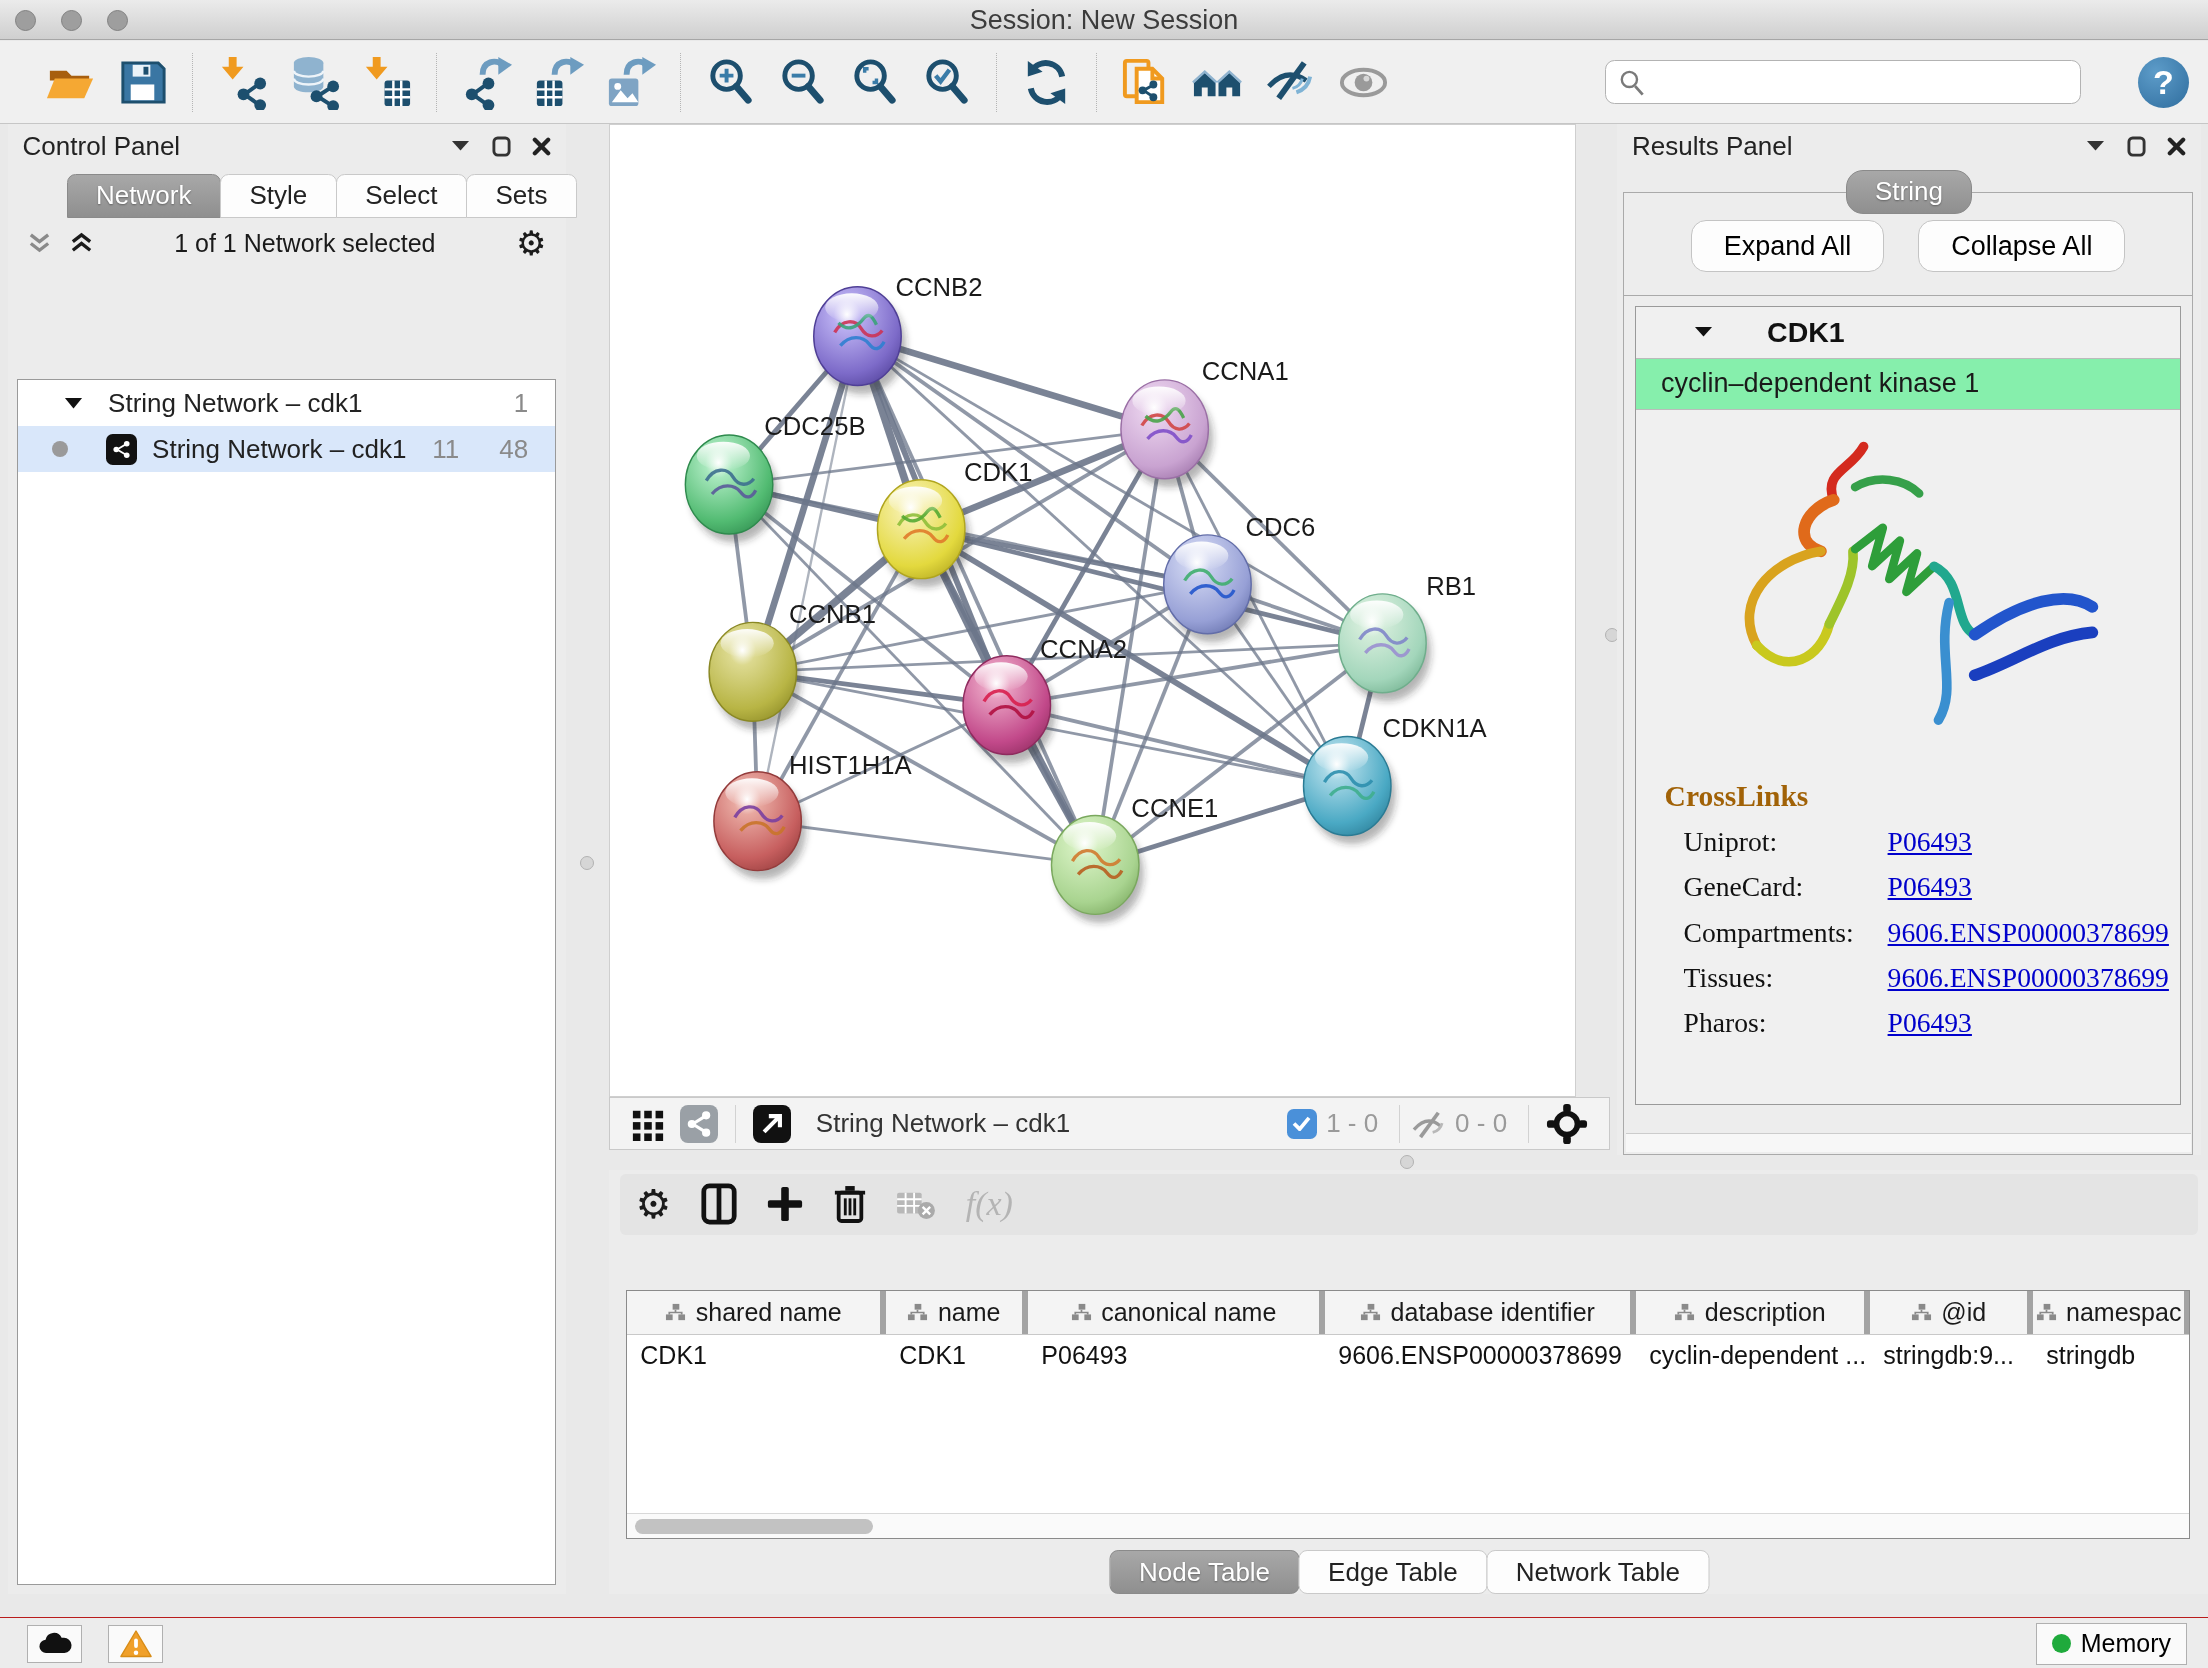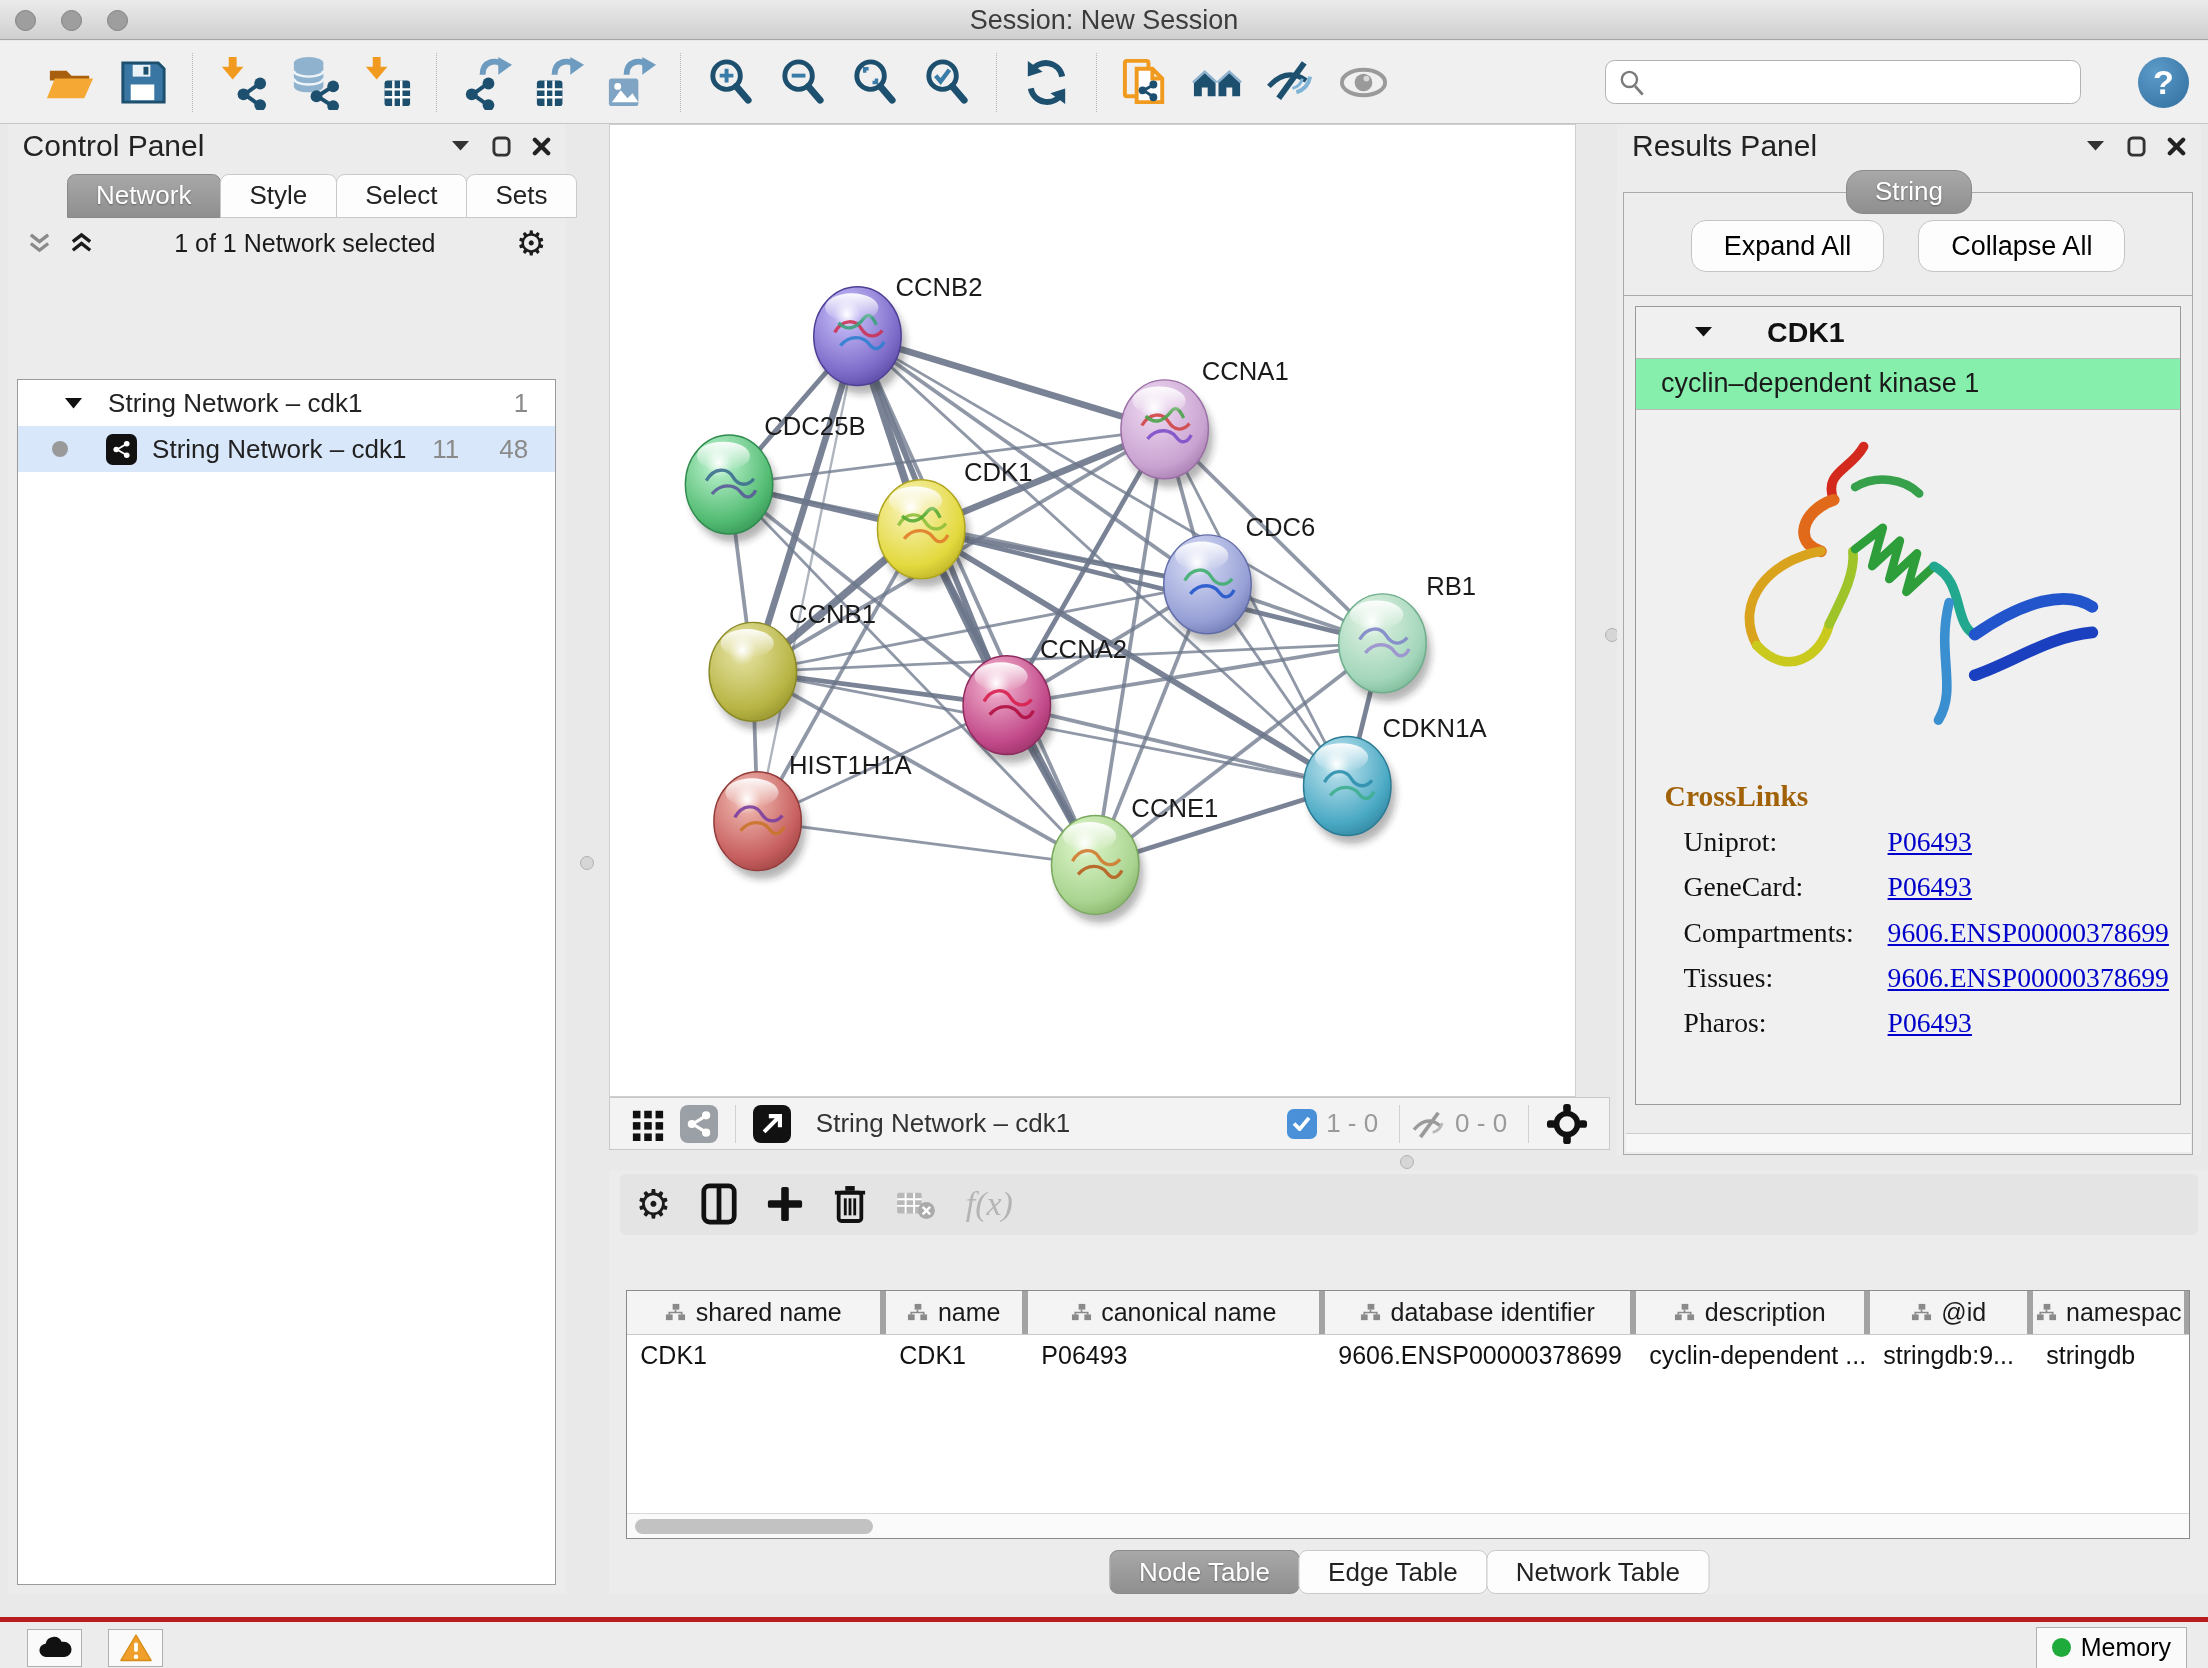--- a/index.html
+++ b/index.html
@@ -24,21 +24,21 @@
   .search-wrap { position:relative; width:476px; height:44px; margin-right:57px; }
   .search-wrap input { width:100%; height:100%; border:1px solid #b3b3b3; border-radius:9.5px;
     padding:0 13.3px 0 49px; font-size:25px; background:#fff; outline:none; }
   .search-ic { position:absolute; left:13.3px; top:8.6px; }
   .help-btn { width:51px; height:51px; border:none; border-radius:50%;
     background:radial-gradient(circle at 35% 30%, #5d9cc9, #2f6d9e); color:#fff; font-size:34px;
     font-weight:bold; cursor:pointer; }
 
   
   .phead { height:44px; display:flex; align-items:center; padding:0 15px; }
-  .phead .ptitle { font-size:30px; color:#222; }
+  .phead .ptitle { font-size:26px; color:#222; }
   .pctrls { margin-left:auto; display:flex; align-items:center; gap:21px; }
   .pctrl { background:none; border:none; cursor:pointer; height:25px; display:flex; align-items:center; }
 
   .tab { height:44px; padding:0 28.5px; font-size:26px; background:#fdfdfd; border:1px solid #c9c9c9;
     border-radius:17px; color:#222; display:flex; align-items:center; cursor:pointer; }
   .tab.sel { background:linear-gradient(#a8a8a8,#8f8f8f); color:#fff; border-color:#8a8a8a;
     text-shadow:0 1px 1.9px rgba(0,0,0,.35); }
 
   
   .control-panel { position:absolute; left:7.6px; top:124px; width:558px; height:1470px; background:#ececec; }
@@ -102,21 +102,21 @@
   .th { display:flex; align-items:center; justify-content:center; gap:9.5px; font-size:25px; color:#1a1a1a;
     border-right:6px solid #a3a3a3; overflow:hidden; white-space:nowrap; cursor:pointer; flex:none; }
   .tr { display:flex; height:42px; }
   .td { font-size:25px; color:#111; padding:5.7px 3.8px 0 13.3px; overflow:hidden; white-space:nowrap; flex:none; }
   .hscroll { position:absolute; left:0; right:0; bottom:0; height:25px; background:#fafafa; border-top:1px solid #d8d8d8; }
   .hthumb { position:absolute; left:7.6px; top:4.8px; width:238px; height:15px; border-radius:7.6px; background:#c2c2c2; cursor:pointer; }
   .bt-tabs { position:absolute; left:50%; transform:translateX(-50%); bottom:0px; display:flex; }
   .bt-tabs .tab { border-radius:8.6px 8.6px 8.6px 8.6px; margin-right:-1px; height:44px; }
 
   
-  .statusbar { position:absolute; left:0; top:1617px; width:2208px; height:51px; background:#ececec; border-top:5px solid #b91c1c; }
+  .statusbar { position:absolute; left:0; top:1617px; width:2208px; height:51px; background:#ececec; border-top:1px solid #b91c1c; }
   .sbtn { position:absolute; top:6.7px; width:55px; height:38px; background:#fafafa; border:1.9px solid #b0b0b0;
     display:flex; align-items:center; justify-content:center; cursor:pointer; }
   .mem { position:absolute; right:21px; top:4.8px; height:42px; background:#fafafa; border:1.9px solid #b0b0b0;
     display:flex; align-items:center; gap:9.5px; padding:0 15px; font-size:25px; cursor:pointer; }
   .memdot { width:19px; height:19px; border-radius:50%; background:#1faa3c; }
 </style>
 </head>
 <body>
 
 <div class="titlebar">

